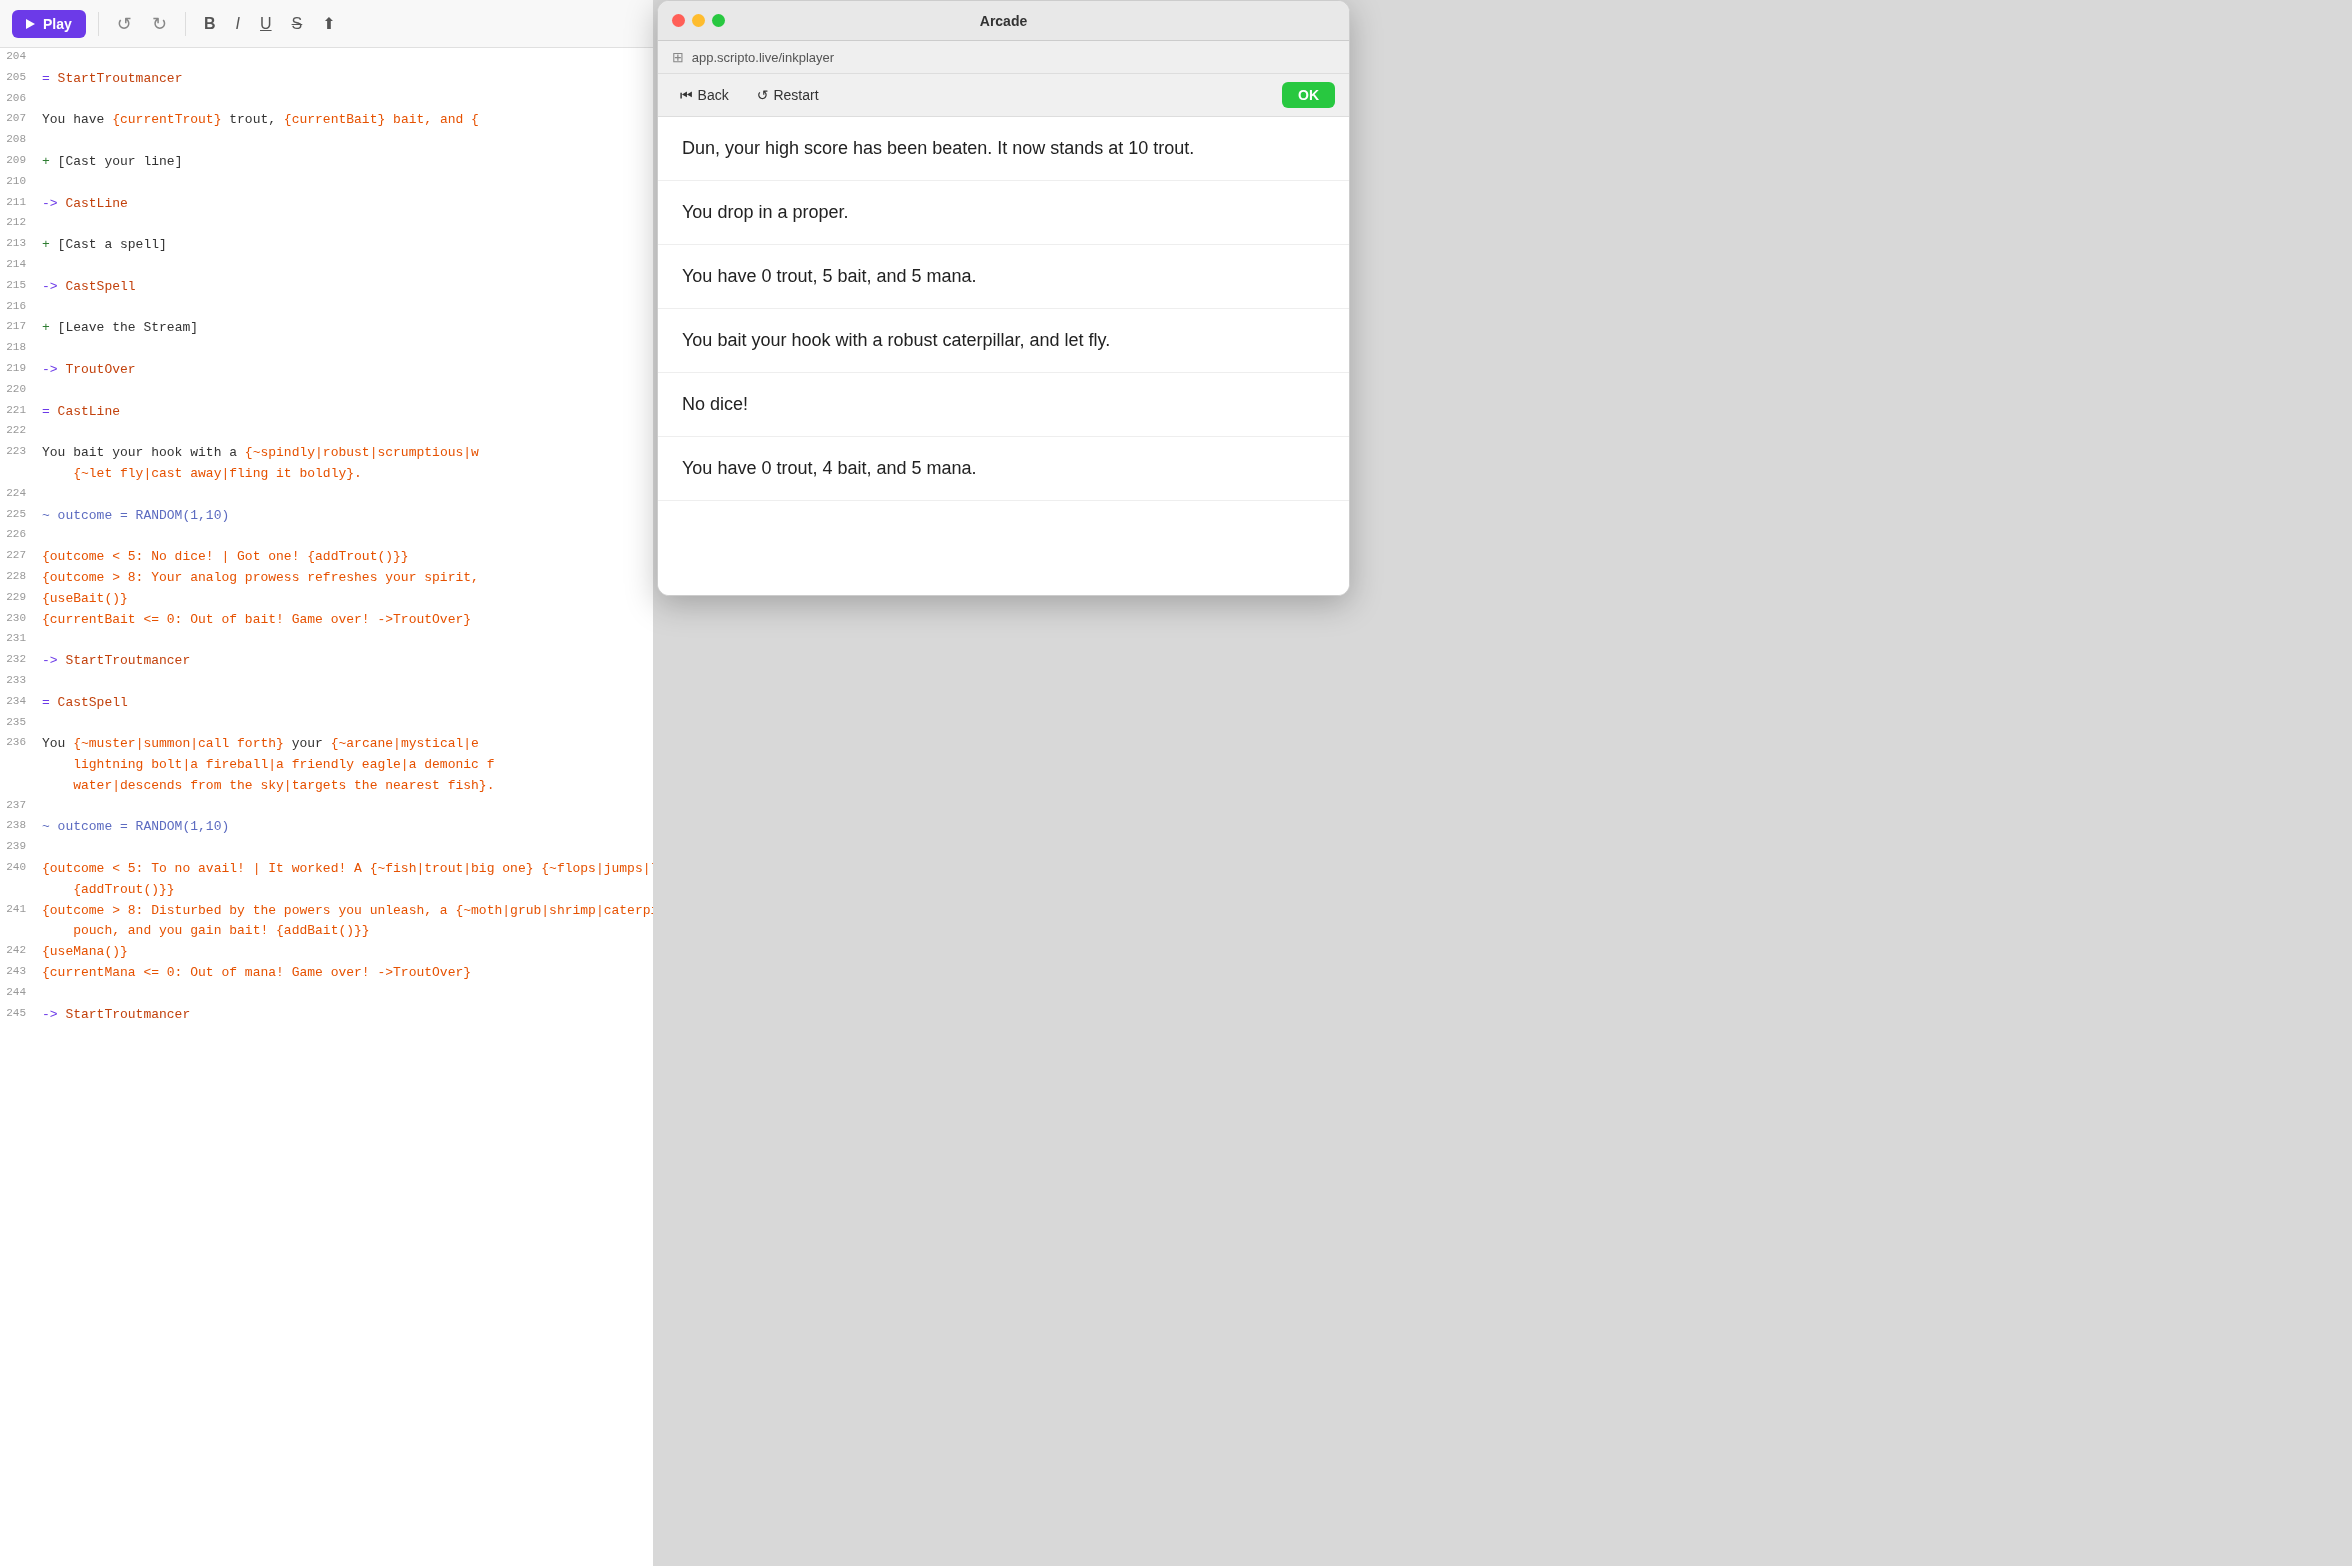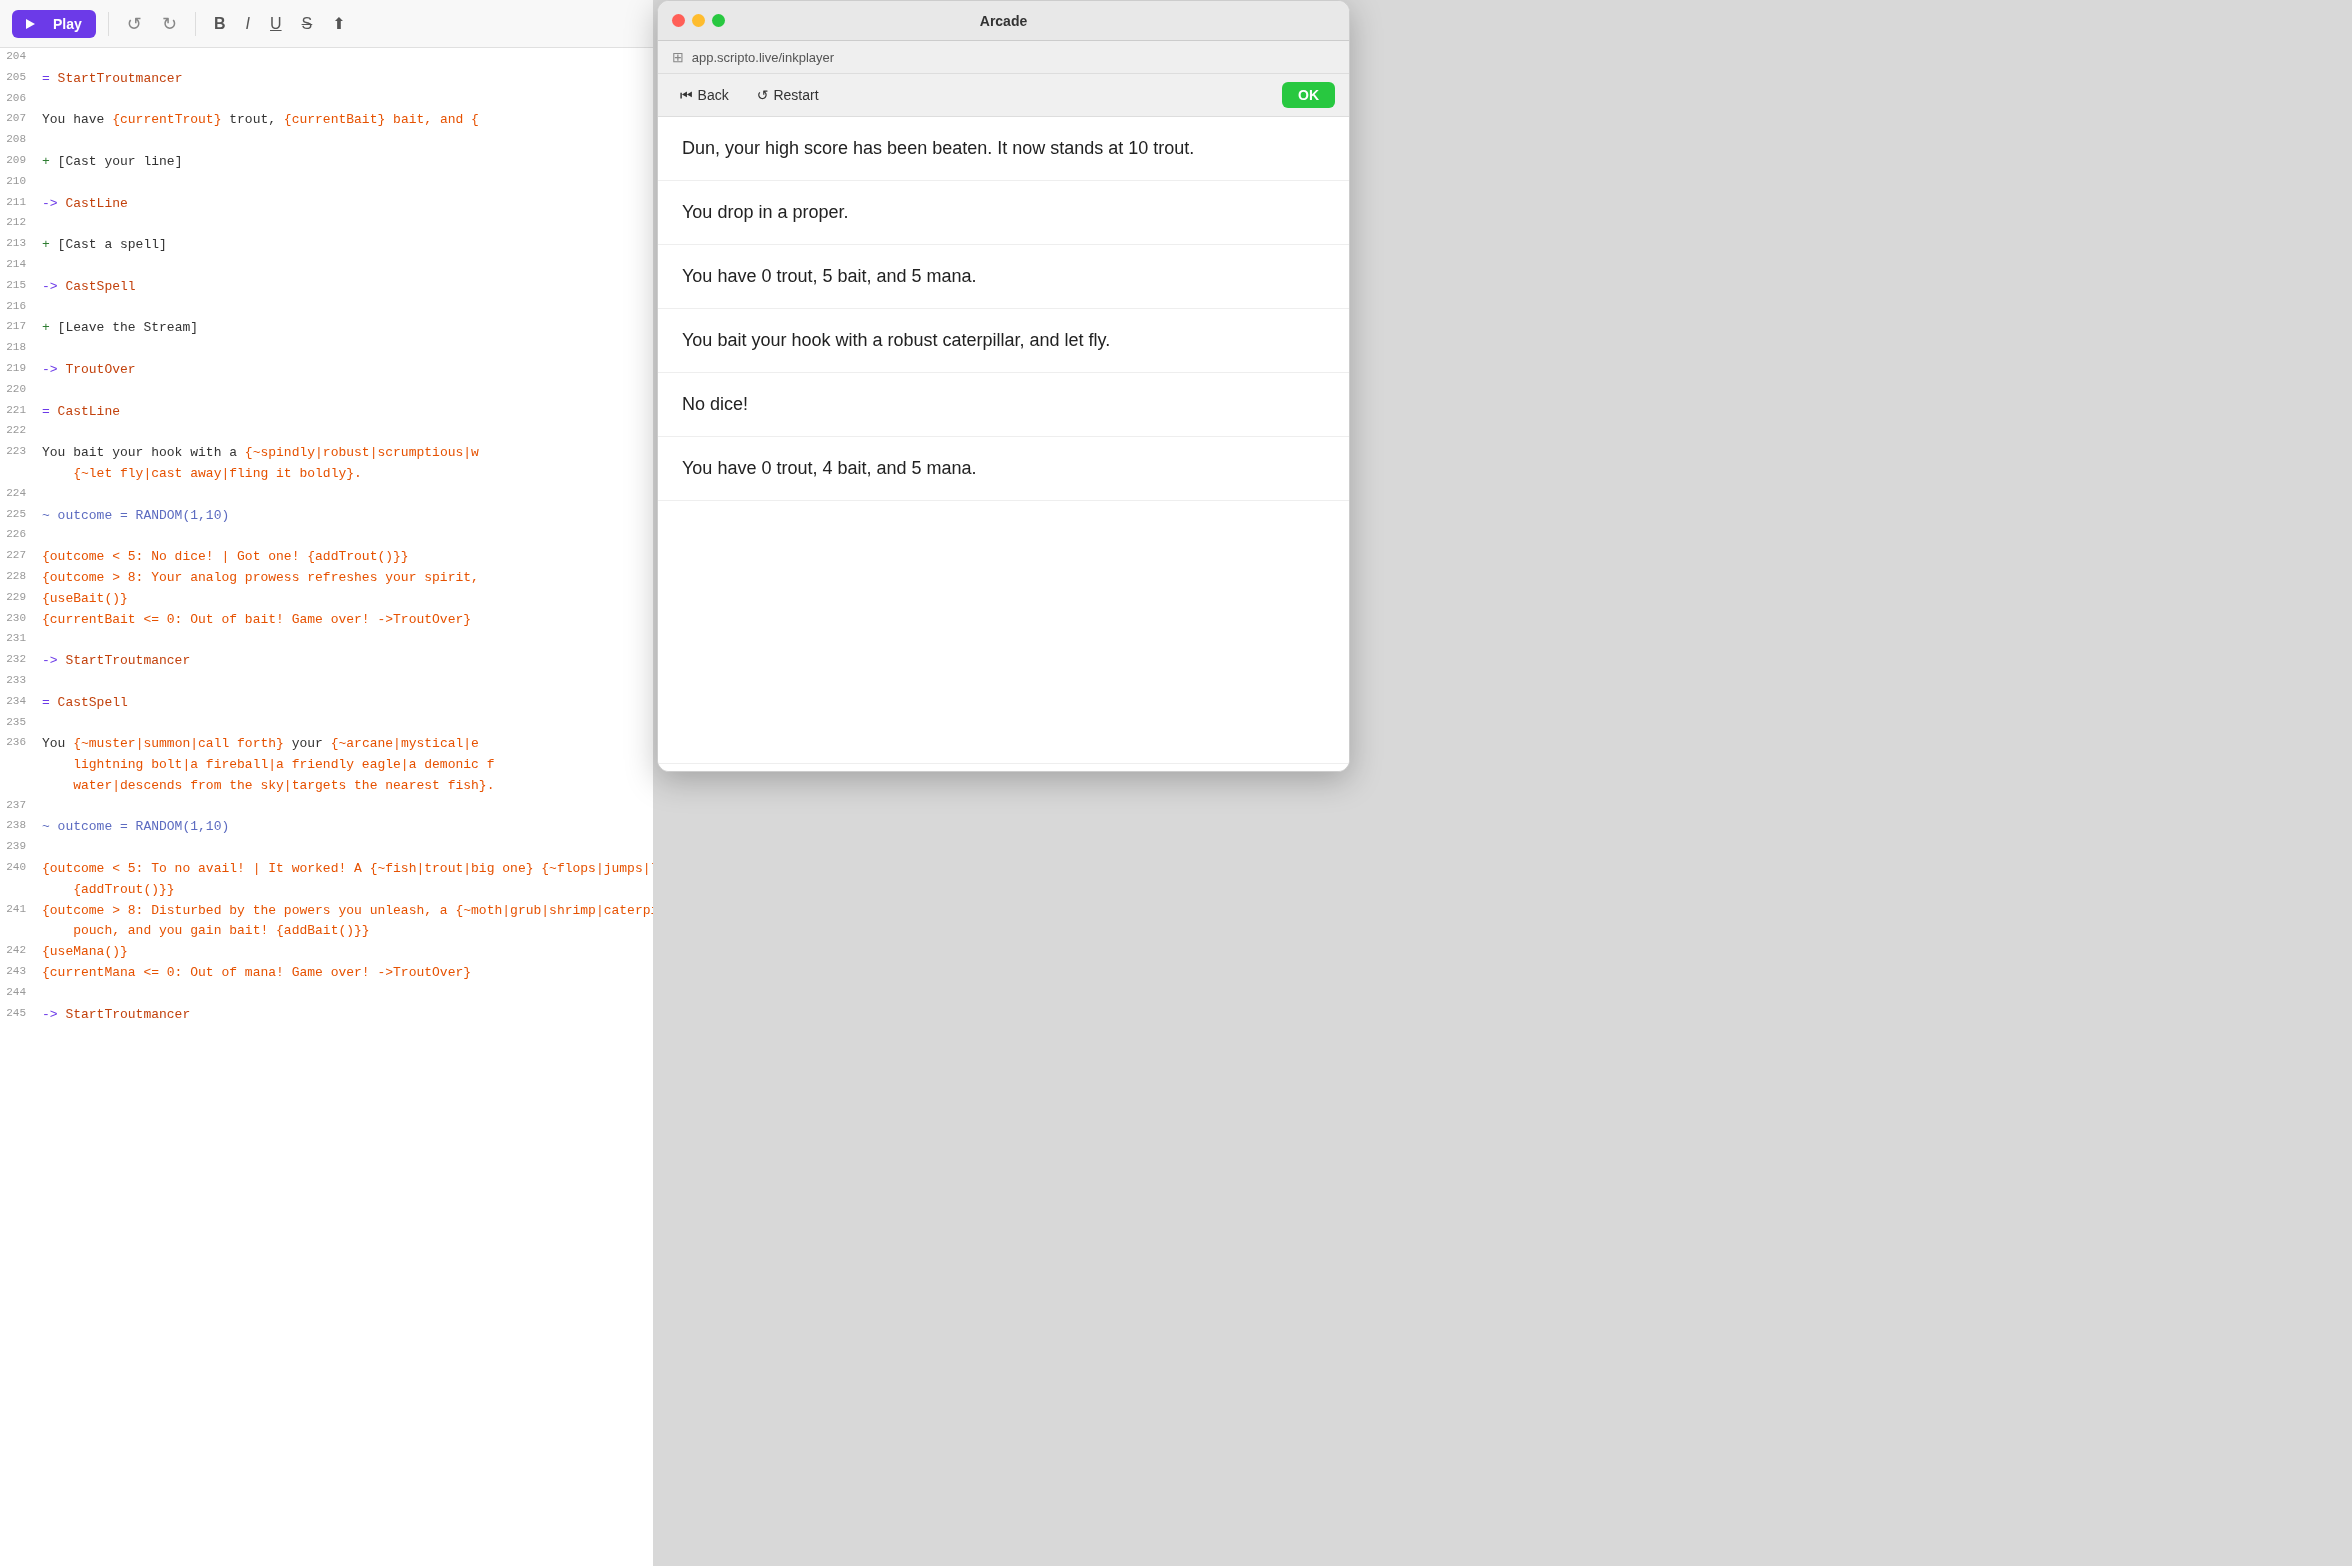--- a/index.html
+++ b/index.html
@@ -37,21 +37,21 @@
       background: #6c3ae8;
       color: white;
       border: none;
       border-radius: 6px;
       padding: 6px 14px;
       font-size: 14px;
       font-weight: 600;
       cursor: pointer;
       display: flex;
       align-items: center;
-      gap: 18px;
+      gap: 8px;
     }
 
     .play-button .play-triangle {
       width: 0;
       height: 0;
       border-style: solid;
       border-width: 5px 0 5px 9px;
       border-color: transparent transparent transparent white;
     }
 
@@ -121,21 +121,21 @@
     .kw-func { color: #e65100; }
     .kw-cond { color: #e65100; }
     .kw-tilde { color: #5c6bc0; }
 
     
     .arcade-window {
       position: absolute;
       top: 0;
       left: 657px;
       width: 693px;
-      height: 772px;
+      height: 596px;
       background: #f5f5f5;
       border-radius: 12px;
       box-shadow: 0 8px 32px rgba(0,0,0,0.25);
       overflow: hidden;
       border: 1px solid #ccc;
     }
 
     .window-titlebar {
       background: #e8e8e8;
       height: 40px;

